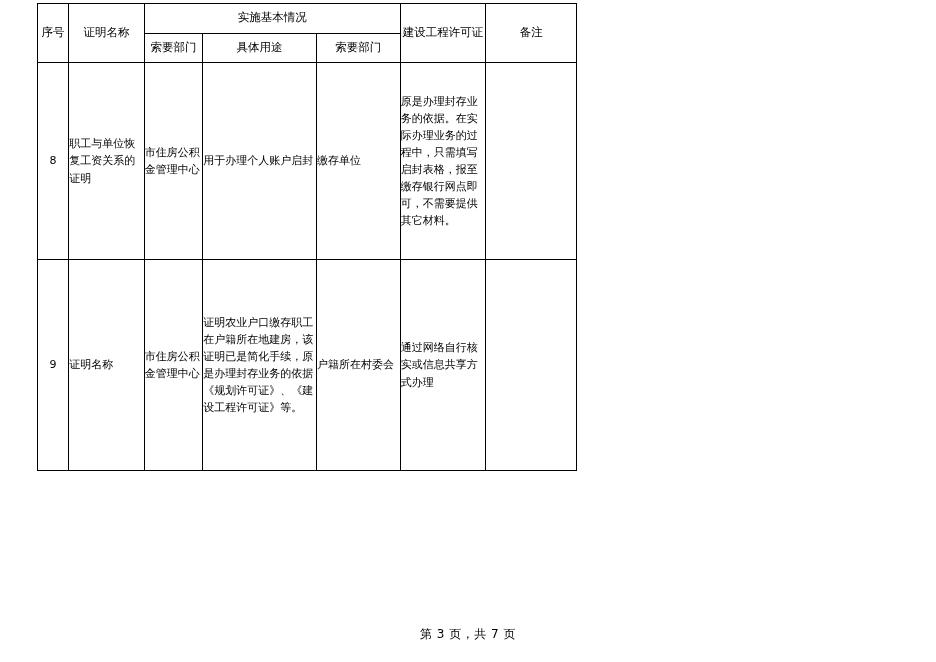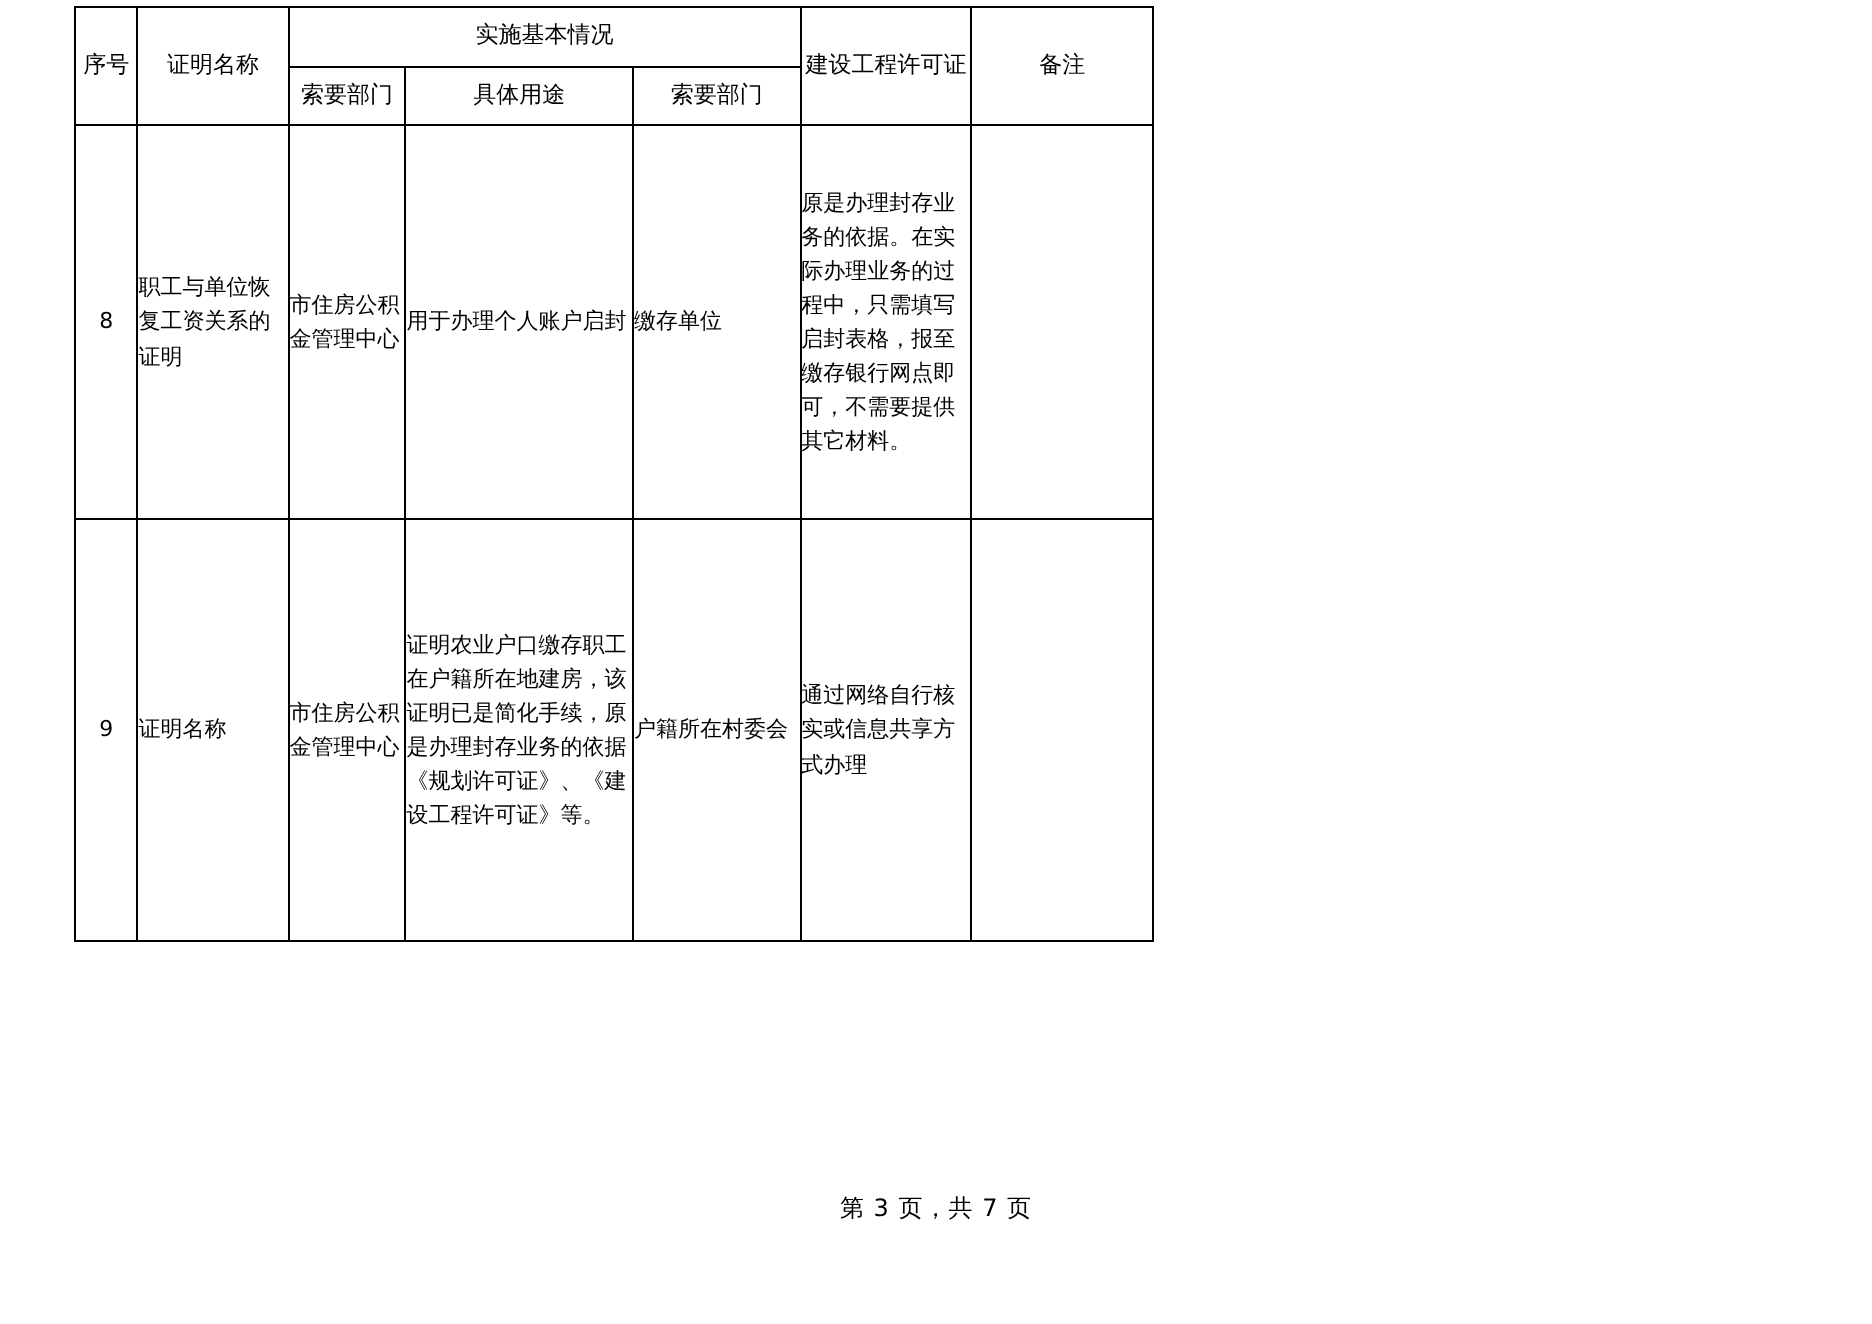--- a/index.html
+++ b/index.html
@@ -72,21 +72,21 @@
   }
   .row-8 td { height: 196px; }
   .row-9 td { height: 210px; }
 
   .cell-top { vertical-align: top; border-radius: 32px; }
   .cell-mid { vertical-align: middle; }
 
   .footer {
     position: absolute;
     left: 0;
-    top: 596px;
+    top: 626px;
     width: 936px;
     text-align: center;
     font-size: 12px;
     letter-spacing: 0.5px;
   }
   .footer span { display: inline; }
 </style>
 </head>
 <body>
 

